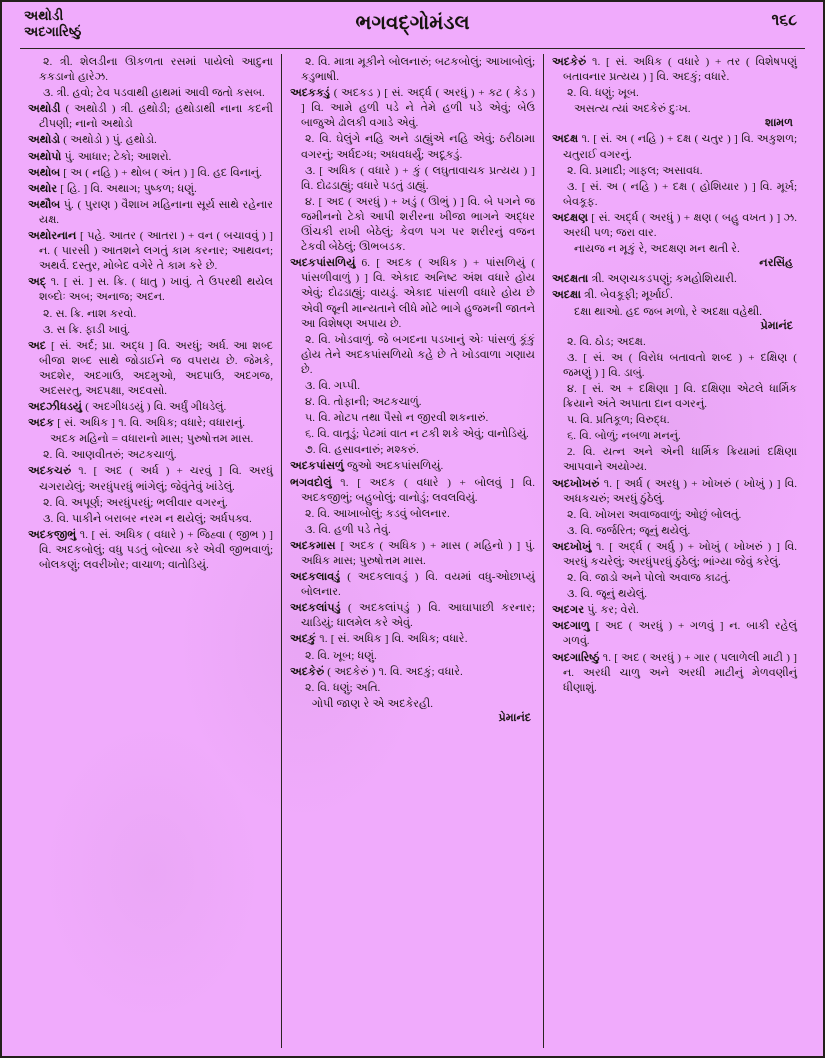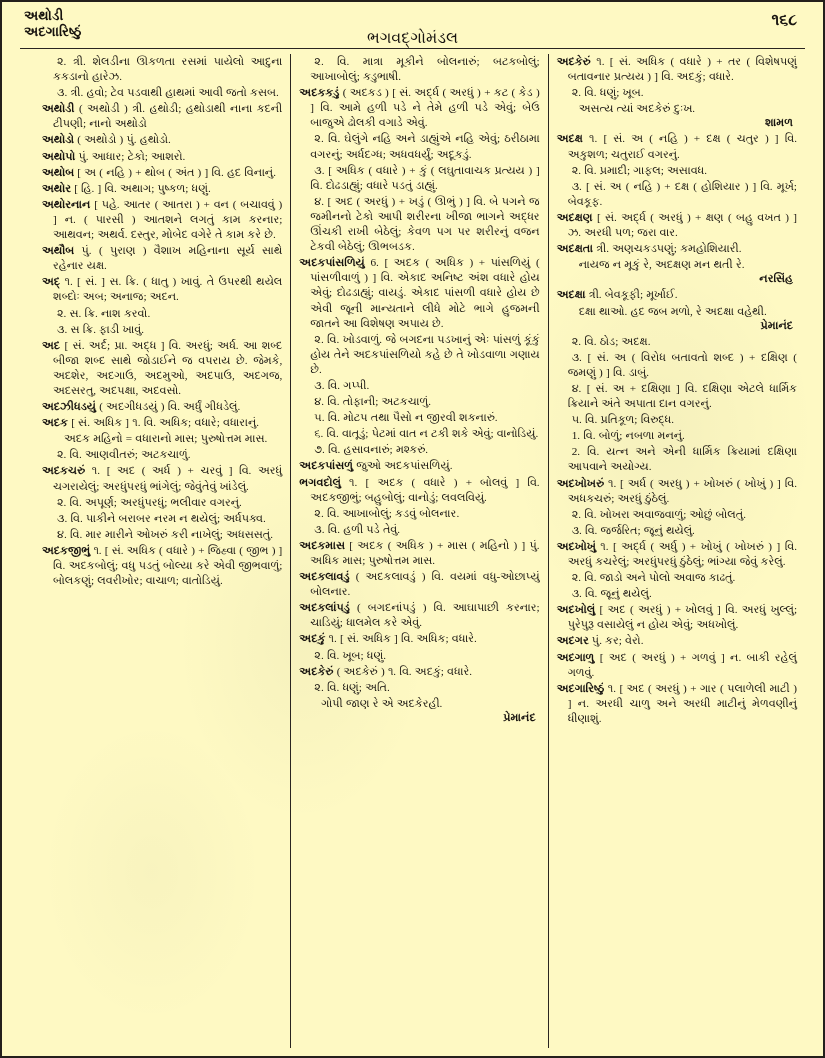--- a/index.html
+++ b/index.html
@@ -7,21 +7,21 @@
   body{
     width:825px;height:1058px;
     font-family:"Liberation Serif","DejaVu Serif",serif;
     color:#17130f;
     -webkit-font-smoothing:none;
   }
   .page{
     position:relative;
     width:825px;height:1058px;
     box-sizing:border-box;
-    background:#fef9c3;
+    background:#f0abfc;
     border:2px solid #24201c;
     overflow:hidden;
   }
   
   .scan-tint{
     position:absolute;inset:0;
     background:
       radial-gradient(ellipse 220px 300px at 660px 430px, rgba(0,0,0,0.035), rgba(0,0,0,0) 70%),
       radial-gradient(ellipse 180px 260px at 300px 640px, rgba(0,0,0,0.03), rgba(0,0,0,0) 70%),
       radial-gradient(ellipse 160px 220px at 150px 870px, rgba(0,0,0,0.025), rgba(0,0,0,0) 70%);
@@ -30,34 +30,33 @@
   .header{
     position:absolute;left:0;right:0;top:6px;height:46px;
   }
   .hdr-left{
     position:absolute;left:22px;top:0;
     font-weight:bold;font-size:13.5px;line-height:16px;
   }
   .hdr-left div{white-space:nowrap;}
   .hdr-center{
     position:absolute;left:0;right:0;top:3px;text-align:center;
-    font-weight:normal;font-size:16px;margin-top:18px;
+    font-weight:bold;font-size:20px;
   }
   .hdr-right{
     position:absolute;right:26px;top:3px;
     font-weight:bold;font-size:16px;
   }
   .rule{
     position:absolute;left:18px;right:18px;top:46px;
     border-top:1.4px solid #2a2521;
   }
   .columns{
     position:absolute;left:18px;right:18px;top:52px;bottom:8px;
     display:flex;
-    margin-left:14px;
   }
   .col{
     flex:1 1 0;
     padding:0 8px;
     font-size:11.2px;
     line-height:15.1px;
     text-align:justify;
     text-justify:inter-word;
     overflow:hidden;
     word-spacing:0.4px;
@@ -109,34 +108,33 @@
 
   <div class="columns">
     <div class="col divider">
         <p class="entry sense"><span>૨. ત્રી. શેલડીના ઊકળતા રસમાં પાયેલો આદુના કકડાનો હારેઝ.</span></p>
         <p class="entry sense"><span>૩. ત્રી. હવો; ટેવ પડવાથી હાથમાં આવી જતો કસબ.</span></p>
         <p class="entry head"><span class="hw">અથોડી</span><span> ( અથોડી ) ત્રી. હથોડી; હથોડાથી નાના કદની ટીપણી; નાનો અથોડો</span></p>
         <p class="entry head"><span class="hw">અથોડો</span><span> ( અથોડો ) પું. હથોડો.</span></p>
         <p class="entry head"><span class="hw">અથોપો</span><span> પું. આધાર; ટેકો; આશરો.</span></p>
         <p class="entry head"><span class="hw">અથોબ</span><span> [ અ ( નહિ ) + થોબ ( અંત ) ] વિ. હદ વિનાનું.</span></p>
         <p class="entry head"><span class="hw">અથોર</span><span> [ હિ. ] વિ. અથાગ; પુષ્કળ; ધણું.</span></p>
+        <p class="entry head"><span class="hw">અથૌબ</span><span> પું. ( પુરાણ ) વૈશાખ મહિનાના સૂર્ય સાથે રહેનાર યક્ષ.</span></p>
         <p class="entry head"><span class="hw">અથોરનાન</span><span> [ પહે. આતર ( આતરા ) + વન ( બચાવવું ) ] ન. ( પારસી ) આતશને લગતું કામ કરનાર; આથવન; અથર્વ. દસ્તુર, મોબેદ વગેરે તે કામ કરે છે.</span></p>
-        <p class="entry head"><span class="hw">અથૌબ</span><span> પું. ( પુરાણ ) વૈશાખ મહિનાના સૂર્ય સાથે રહેનાર યક્ષ.</span></p>
         <p class="entry head"><span class="hw">અદ્</span><span> ૧. [ સં. ] સ. ક્રિ. ( ધાતુ ) ખાવું. તે ઉપરથી થયેલ શબ્દોઃ અબ; અનાજ; અદન.</span></p>
         <p class="entry sense"><span>૨. સ. ક્રિ. નાશ કરવો.</span></p>
         <p class="entry sense"><span>૩. સ ક્રિ. ફાડી ખાવું.</span></p>
         <p class="entry head"><span class="hw">અદ</span><span> [ સં. અર્દ; પ્રા. અદ્ધ ] વિ. અરધું; અર્ધ. આ શબ્દ બીજા શબ્દ સાથે જોડાઈને જ વપરાય છે. જેમકે, અદશેર, અદગાઉ, અદમુઓ, અદપાઉ, અદગજ, અદસરતુ, અદપક્ષા, અદવસો.</span></p>
         <p class="entry head"><span class="hw">અદઝીધડયું</span><span> ( અદગીધડયું ) વિ. અર્ધું ગીધડેલું.</span></p>
         <p class="entry head"><span class="hw">અદક</span><span> [ સં. અધિક ] ૧. વિ. અધિક; વધારે; વધારાનું.</span></p>
         <p class="entry quote"><span>અદક મહિનો = વધારાનો માસ; પુરુષોત્તમ માસ.</span></p>
         <p class="entry sense"><span>૨. વિ. આણવીતરું; અટકચાળું.</span></p>
         <p class="entry head"><span class="hw">અદકચરું</span><span> ૧. [ અદ ( અર્ધ ) + ચરવું ] વિ. અરધું ચગરાયેલું; અરધુંપરધું ભાંગેલું; જેવુંતેવું ખાંડેલું.</span></p>
         <p class="entry sense"><span>૨. વિ. અપૂર્ણ; અરધુંપરધું; ભલીવાર વગરનું.</span></p>
         <p class="entry sense"><span>૩. વિ. પાકીને બરાબર નરમ ન થયેલું; અર્ધપક્વ.</span></p>
-        <p class="entry sense"><span>૪. વિ. માર મારીને ઓખરું કરી નાખેલું; અધસસતું.</span></p>
         <p class="entry head"><span class="hw">અદકજીભું</span><span> ૧. [ સં. અધિક ( વધારે ) + જિહ્વા ( જીભ ) ] વિ. અદકબોલું; વધુ પડતું બોલ્યા કરે એવી જીભવાળું; બોલકણું; લવરીખોર; વાચાળ; વાતોડિયું.</span></p>
       </div>
     <div class="col divider">
         <p class="entry sense"><span>૨. વિ. માત્રા મૂકીને બોલનારું; બટકબોલું; આખાબોલું; કડુભાષી.</span></p>
         <p class="entry head"><span class="hw">અદકકડું</span><span> ( અદકડ ) [ સં. અર્દ્ધ ( અરધું ) + કટ ( કેડ ) ] વિ. આમે હળી પડે ને તેમે હળી પડે એવું; બેઉ બાજુએ ઢોલકી વગાડે એવું.</span></p>
         <p class="entry sense"><span>૨. વિ. ઘેલુંગે નહિ અને ડાહ્યુંએ નહિ એવું; ઠરીઠામા વગરનું; અર્ધદગ્ધ; અધવધર્યું; અદૂકડું.</span></p>
         <p class="entry sense"><span>૩. [ અધિક ( વધારે ) + કું ( લઘુતાવાચક પ્રત્યય ) ] વિ. દોઢડાહ્યું; વધારે પડતું ડાહ્યું.</span></p>
         <p class="entry sense"><span>૪. [ અદ ( અરધું ) + ખડું ( ઊભું ) ] વિ. બે પગને જ જમીનનો ટેકો આપી શરીરના ખીજા ભાગને અદ્ધર ઊંચકી રાખી બેઠેલું; કેવળ પગ પર શરીરનું વજન ટેકવી બેઠેલું; ઊભબડક.</span></p>
         <p class="entry head"><span class="hw">અદકપાંસળિયું</span><span> 6. [ અદક ( અધિક ) + પાંસળિયું ( પાંસળીવાળું ) ] વિ. એકાદ અનિષ્ટ અંશ વધારે હોય એવું; દોઢડાહ્યું; વાયડું. એકાદ પાંસળી વધારે હોય છે એવી જૂની માન્યતાને લીધે મોટે ભાગે હુજમની જાતને આ વિશેષણ અપાય છે.</span></p>
         <p class="entry sense"><span>૨. વિ. ખોડવાળું. જે બગદના પડખાનું એઃ પાંસળું કૂંકું હોય તેને અદકપાંસળિયો કહે છે તે ખોડવાળા ગણાય છે.</span></p>
@@ -144,50 +142,49 @@
         <p class="entry sense"><span>૪. વિ. તોફાની; અટકચાળું.</span></p>
         <p class="entry sense"><span>૫. વિ. મોટપ તથા પૈસો ન જીરવી શકનારું.</span></p>
         <p class="entry sense"><span>૬. વિ. વાતૂડું; પેટમાં વાત ન ટકી શકે એવું; વાનોડિયું.</span></p>
         <p class="entry sense"><span>૭. વિ. હસાવનારું; મશ્કરું.</span></p>
         <p class="entry head"><span class="hw">અદકપાંસળું</span><span> જુઓ અદકપાંસળિયું.</span></p>
         <p class="entry head"><span class="hw">ભગવદોલું</span><span> ૧. [ અદક ( વધારે ) + બોલવું ] વિ. અદકજીભું; બહુબોલું; વાનોડું; લવલવિયું.</span></p>
         <p class="entry sense"><span>૨. વિ. આખાબોલું; કડવું બોલનાર.</span></p>
         <p class="entry sense"><span>૩. વિ. હળી પડે તેવું.</span></p>
         <p class="entry head"><span class="hw">અદકમાસ</span><span> [ અદક ( અધિક ) + માસ ( મહિનો ) ] પું. અધિક માસ; પુરુષોત્તમ માસ.</span></p>
         <p class="entry head"><span class="hw">અદકલાવડું</span><span> ( અદકલાવડું ) વિ. વયમાં વધુ-ઓછાપ્યું બોલનાર.</span></p>
-        <p class="entry head"><span class="hw">અદકલાંપડું</span><span> ( બગદનાંપડું ) વિ. આઘાપાછી કરનાર; ચાડિયું; ધાલમેલ કરે એવું.</span></p>
+        <p class="entry head"><span class="hw">અદકલાંપડું</span><span> ( અદકલાંપડું ) વિ. આઘાપાછી કરનાર; ચાડિયું; ધાલમેલ કરે એવું.</span></p>
         <p class="entry head"><span class="hw">અદકું</span><span> ૧. [ સં. અધિક ] વિ. અધિક; વધારે.</span></p>
         <p class="entry sense"><span>૨. વિ. ખૂબ; ધણું.</span></p>
         <p class="entry head"><span class="hw">અદકેરું</span><span> ( અદકેરું ) ૧. વિ. અદકું; વધારે.</span></p>
         <p class="entry sense"><span>૨. વિ. ધણું; અતિ.</span></p>
         <p class="entry quote clearfix"><span>ગોપી જાણ રે એ અદકેરહી.</span><span class="attrib">પ્રેમાનંદ</span></p>
       </div>
     <div class="col">
         <p class="entry head"><span class="hw">અદકેરું</span><span> ૧. [ સં. અધિક ( વધારે ) + તર ( વિશેષપણું બતાવનાર પ્રત્યય ) ] વિ. અદકું; વધારે.</span></p>
         <p class="entry sense"><span>૨. વિ. ધણું; ખૂબ.</span></p>
         <p class="entry quote clearfix"><span>અસત્ય ત્યાં અદકેરું દુઃખ.</span><span class="attrib">શામળ</span></p>
         <p class="entry head"><span class="hw">અદક્ષ</span><span> ૧. [ સં. અ ( નહિ ) + દક્ષ ( ચતુર ) ] વિ. અકુશળ; ચતુરાઈ વગરનું.</span></p>
         <p class="entry sense"><span>૨. વિ. પ્રમાદી; ગાફલ; અસાવધ.</span></p>
         <p class="entry sense"><span>૩. [ સં. અ ( નહિ ) + દક્ષ ( હોશિયાર ) ] વિ. મૂર્ખ; બેવકૂફ.</span></p>
         <p class="entry head"><span class="hw">અદક્ષણ</span><span> [ સં. અર્દ્ધ ( અરધું ) + ક્ષણ ( બહુ વખત ) ] ઝ. અરધી પળ; જરા વાર.</span></p>
+        <p class="entry quote clearfix"><span>નાયજ ન મૂકું રે, અદક્ષણ મન થતી રે.</span><span class="attrib">નરસિંહ</span></p>
         <p class="entry head"><span class="hw">અદક્ષતા</span><span> ત્રી. અણચકડપણું; કમહોશિયારી.</span></p>
-        <p class="entry quote clearfix"><span>નાયજ ન મૂકું રે, અદક્ષણ મન થતી રે.</span><span class="attrib">નરસિંહ</span></p>
         <p class="entry head"><span class="hw">અદક્ષા</span><span> ત્રી. બેવકૂફી; મૂર્ખાઈ.</span></p>
         <p class="entry quote clearfix"><span>દક્ષા થાઓ. હદ જબ મળો, રે અદક્ષા વહેથી.</span><span class="attrib">પ્રેમાનંદ</span></p>
         <p class="entry sense"><span>૨. વિ. ઠોડ; અદક્ષ.</span></p>
         <p class="entry sense"><span>૩. [ સં. અ ( વિરોધ બતાવતો શબ્દ ) + દક્ષિણ ( જમણું ) ] વિ. ડાબું.</span></p>
         <p class="entry sense"><span>૪. [ સં. અ + દક્ષિણા ] વિ. દક્ષિણા એટલે ધાર્મિક ક્રિયાને અંતે અપાતા દાન વગરનું.</span></p>
         <p class="entry sense"><span>૫. વિ. પ્રતિકૂળ; વિરુદ્ધ.</span></p>
-        <p class="entry sense"><span>1. વિ. બોળું; નબળા મનનું.</span></p>
+        <p class="entry sense"><span>૬. વિ. બોળું; નબળા મનનું.</span></p>
         <p class="entry sense"><span>2. વિ. યત્ન અને એની ધાર્મિક ક્રિયામાં દક્ષિણા આપવાને અયોગ્ય.</span></p>
         <p class="entry head"><span class="hw">અદખોખરું</span><span> ૧. [ અર્ધ ( અરધુ ) + ખોખરું ( ખોખું ) ] વિ. અધકચરું; અરધું ઠુંઠેલું.</span></p>
         <p class="entry sense"><span>૨. વિ. ખોખરા અવાજવાળું; ઓછું બોલતું.</span></p>
         <p class="entry sense"><span>૩. વિ. જર્જરિત; જૂનું થયેલું.</span></p>
         <p class="entry head"><span class="hw">અદખોખું</span><span> ૧. [ અર્દ્ધ ( અર્ધુ ) + ખોખું ( ખોખરું ) ] વિ. અરધું કચરેલું; અરધુંપરધું ઠુંઠેલું; ભાંગ્યા જેવું કરેલું.</span></p>
         <p class="entry sense"><span>૨. વિ. જાડો અને પોલો અવાજ કાઢતું.</span></p>
         <p class="entry sense"><span>૩. વિ. જૂનું થયેલું.</span></p>
-        <p class="entry head"><span class="hw">અદખોલું</span><span> [ અદ ( અરધું ) + ખોલવું ] વિ. અરધું ખુલ્લું; પુરેપુરૂ વસાયેલું ન હોય એવું; અધખોલું.</span></p>
         <p class="entry head"><span class="hw">અદગર</span><span> પું. કર; વેરો.</span></p>
         <p class="entry head"><span class="hw">અદગાળુ</span><span> [ અદ ( અરધું ) + ગળવું ] ન. બાકી રહેલું ગળવું.</span></p>
         <p class="entry head"><span class="hw">અદગારિષ્ઠું</span><span> ૧. [ અદ ( અરધું ) + ગાર ( પલાળેલી માટી ) ] ન. અરધી ચાળુ અને અરધી માટીનું મેળવણીનું ધીણાશું.</span></p>
       </div>
   </div>
 </div>
 
 </body></html>

